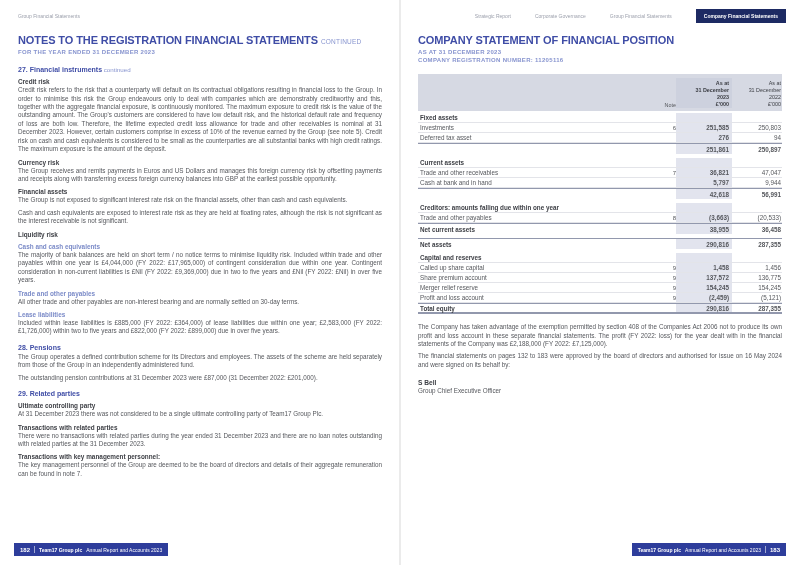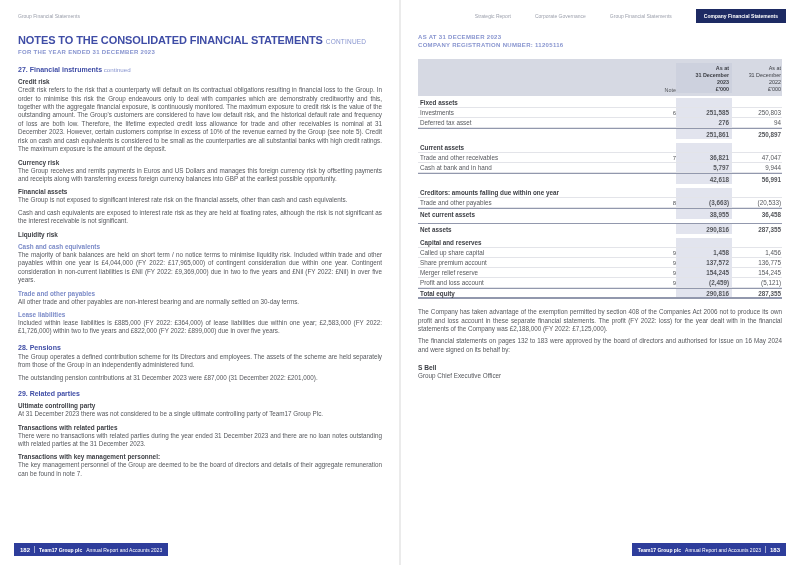--- a/index.html
+++ b/index.html
@@ -73,21 +73,21 @@
     <nav class="nav-right">
       <span class="nav-item">Strategic Report</span>
       <span class="nav-item">Corporate Governance</span>
       <span class="nav-item">Group Financial Statements</span>
       <span class="nav-item active">Company Financial Statements</span>
     </nav>
   </header>
 
   <section class="page">
     <h1 class="page-title">
-      <span>NOTES TO THE CONSOLIDATED FINANCIAL STATEMENTS</span>
+      <span>NOTES TO THE REGISTRATION FINANCIAL STATEMENTS</span>
       <span class="cont-suffix">CONTINUED</span>
     </h1>
     <div class="subtitle last">FOR THE YEAR ENDED 31 DECEMBER 2023</div>
 
     <div id="left-sections">
         <div class="note-section">
           <div class="section-heading">27. Financial instruments<span class="cont-suffix"> continued</span></div>
           <div class="subhead">Credit risk</div>
           <p class="para">Credit risk refers to the risk that a counterparty will default on its contractual obligations resulting in financial loss to the Group. In order to minimise this risk the Group endeavours only to deal with companies which are demonstrably creditworthy and this, together with the aggregate financial exposure, is continuously monitored. The maximum exposure to credit risk is the value of the outstanding amount. The Group's customers are considered to have low default risk, and the historical default rate and frequency of loss are both low. Therefore, the lifetime expected credit loss allowance for trade and other receivables is nominal at 31 December 2023. However, certain customers comprise in excess of 10% of the revenue earned by the Group (see note 5). Credit risk on cash and cash equivalents is considered to be small as the counterparties are all substantial banks with high credit ratings. The maximum exposure is the amount of the deposit.</p>
           <div class="subhead">Currency risk</div>
@@ -121,20 +121,21 @@
 
     <div class="footer footer-left">
       <span class="pg">182</span>
       <span class="sep"></span>
       <span class="brand">Team17 Group plc</span>
       <span>Annual Report and Accounts 2023</span>
     </div>
   </section>
 
   <section class="page">
+    <h1 class="page-title">COMPANY STATEMENT OF FINANCIAL POSITION</h1>
     <div class="subtitle">AS AT 31 DECEMBER 2023</div>
     <div class="subtitle last">COMPANY REGISTRATION NUMBER: 11205116</div>
 
     <div class="fin-table">
       <div class="t-head">
         <div class="c-label"></div>
         <div class="c-note h-note">Note</div>
         <div class="c-val c-v23 h-col h-col23">
           <span>As at</span>
           <span>31 December</span>

